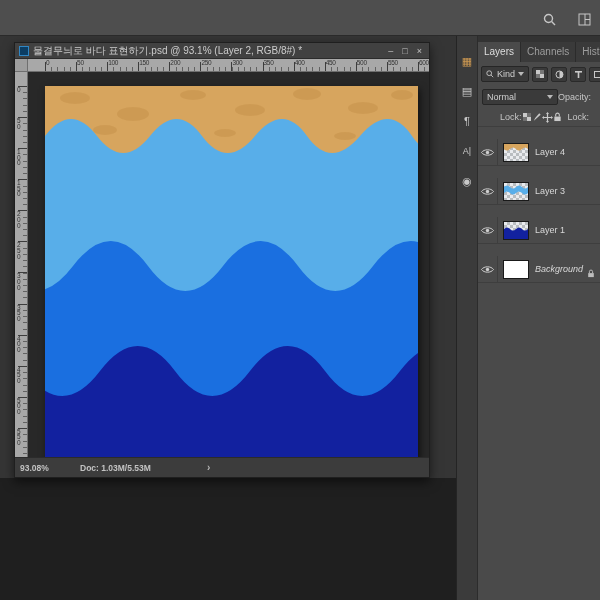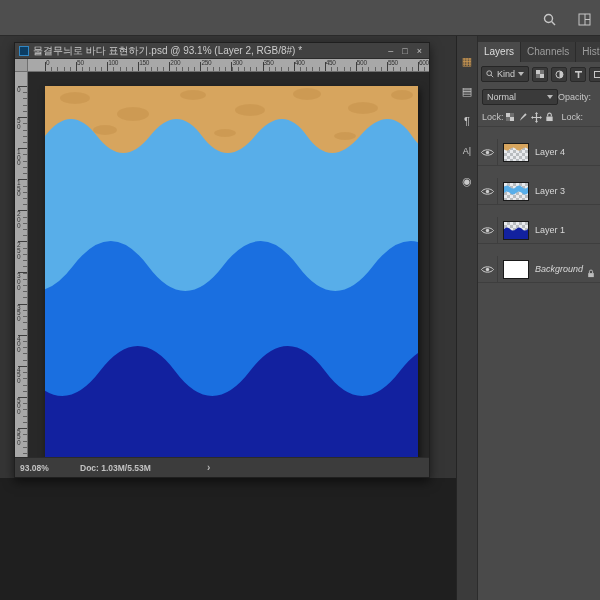--- a/index.html
+++ b/index.html
@@ -79,21 +79,21 @@
   .combo-kind { width:50px; }
   .combo-blend { width:76px; }
   .caret { width:0; height:0; border-left:3px solid transparent; border-right:3px solid transparent;
            border-top:4px solid #b9b9b9; margin-left:auto; }
   .ibtn { width:16px; height:15px; flex:0 0 auto; display:flex; align-items:center; justify-content:center;
           background:#3a3a3a; border:1px solid #2a2a2a; border-radius:2px; cursor:pointer; }
 
   .blendrow { height:22px; display:flex; align-items:center; padding:0 4px; overflow:hidden; }
   .plabel { font-size:9px; color:#c6c6c6; white-space:nowrap; }
 
-  .lockrow { height:19px; display:flex; align-items:center; padding:0 4px; gap:0; overflow:hidden;
+  .lockrow { height:19px; display:flex; align-items:center; padding:0 22px; gap:0; overflow:hidden;
              border-bottom:1px solid #3e3e3e; }
   .lockbtn { width:13px; height:13px; display:flex; align-items:center; justify-content:center; cursor:pointer; }
   .lock-fill { margin-left:6px; }
 
   .layerlist { }
   .lrow { height:27px; display:flex; align-items:center; border-bottom:1px solid #3e3e3e;
           position:relative; cursor:pointer;margin-top:12px; }
   .lrow.selected { background:#5e5e5e; }
   .eyebox { width:20px; height:100%; display:flex; align-items:center; justify-content:center;
             border-right:1px solid #3e3e3e; flex:0 0 auto; cursor:pointer; }

